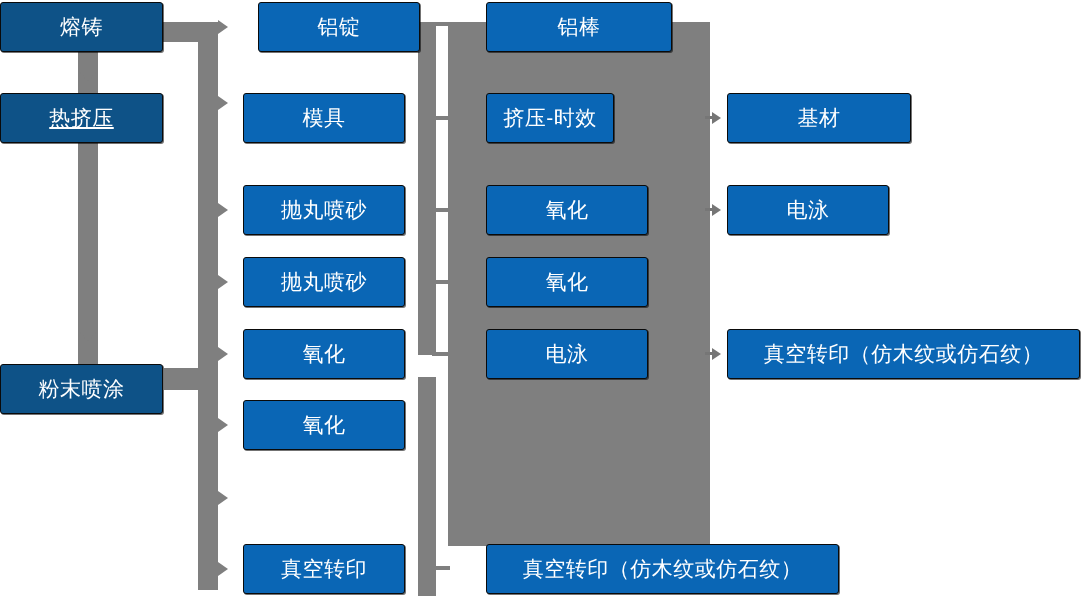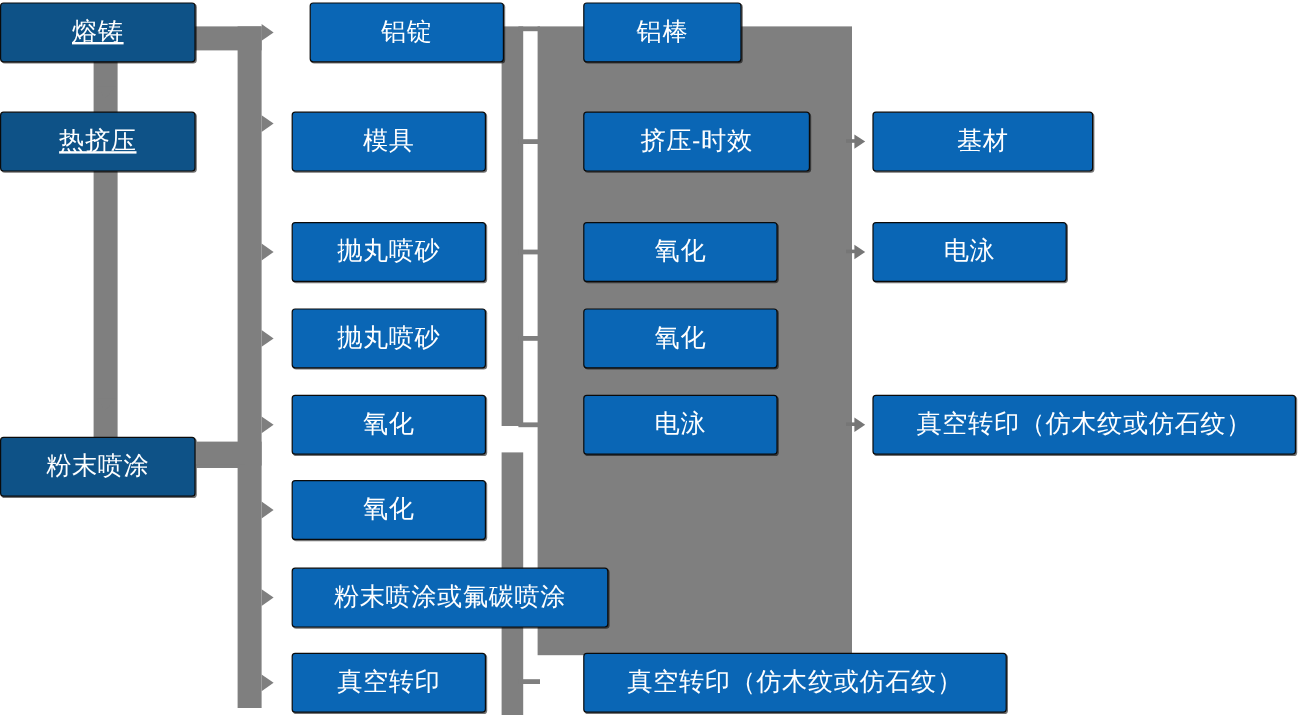--- a/index.html
+++ b/index.html
@@ -96,21 +96,21 @@
 
   <div class="arrow-sm-stem" style="left:705px;top:116px;width:12px;"></div>
   <div class="arrow-sm" style="left:712px;top:112px;"></div>
 
   <div class="arrow-sm-stem" style="left:705px;top:208px;width:12px;"></div>
   <div class="arrow-sm" style="left:712px;top:204px;"></div>
 
   <div class="arrow-sm-stem" style="left:705px;top:352px;width:12px;"></div>
   <div class="arrow-sm" style="left:712px;top:348px;"></div>
 
-  <div class="box dark" style="left:0px;top:2px;width:163px;height:50px;text-decoration:underline;">
+  <div class="box dark" style="left:0px;top:2px;width:163px;height:50px;">
     <span class="lbl">熔铸</span>
   </div>
   <div class="box dark" style="left:0px;top:93px;width:163px;height:50px;text-decoration:underline;">
     <span class="lbl">热挤压</span>
   </div>
   <div class="box dark" style="left:0px;top:364px;width:163px;height:50px;">
     <span class="lbl">粉末喷涂</span>
   </div>
 
   <div class="box light" style="left:258px;top:2px;width:162px;height:50px;">
@@ -124,31 +124,28 @@
   </div>
   <div class="box light" style="left:243px;top:257px;width:162px;height:50px;">
     <span class="lbl">抛丸喷砂</span>
   </div>
   <div class="box light" style="left:243px;top:329px;width:162px;height:50px;">
     <span class="lbl">氧化</span>
   </div>
   <div class="box light" style="left:243px;top:400px;width:162px;height:50px;">
     <span class="lbl">氧化</span>
   </div>
-  <div class="box light" style="left:243px;top:473px;width:264px;height:50px;">
-    <span class="lbl">粉末喷涂或氟碳喷涂</span>
-  </div>
   <div class="box light" style="left:243px;top:544px;width:162px;height:50px;">
     <span class="lbl">真空转印</span>
   </div>
 
-  <div class="box light" style="left:486px;top:2px;width:132px;height:50px;">
+  <div class="box light" style="left:486px;top:2px;width:186px;height:50px;">
     <span class="lbl">铝棒</span>
   </div>
-  <div class="box light" style="left:486px;top:93px;width:189px;height:50px;">
+  <div class="box light" style="left:486px;top:93px;width:128px;height:50px;">
     <span class="lbl">挤压-时效</span>
   </div>
   <div class="box light" style="left:486px;top:185px;width:162px;height:50px;">
     <span class="lbl">氧化</span>
   </div>
   <div class="box light" style="left:486px;top:257px;width:162px;height:50px;">
     <span class="lbl">氧化</span>
   </div>
   <div class="box light" style="left:486px;top:329px;width:162px;height:50px;">
     <span class="lbl">电泳</span>

